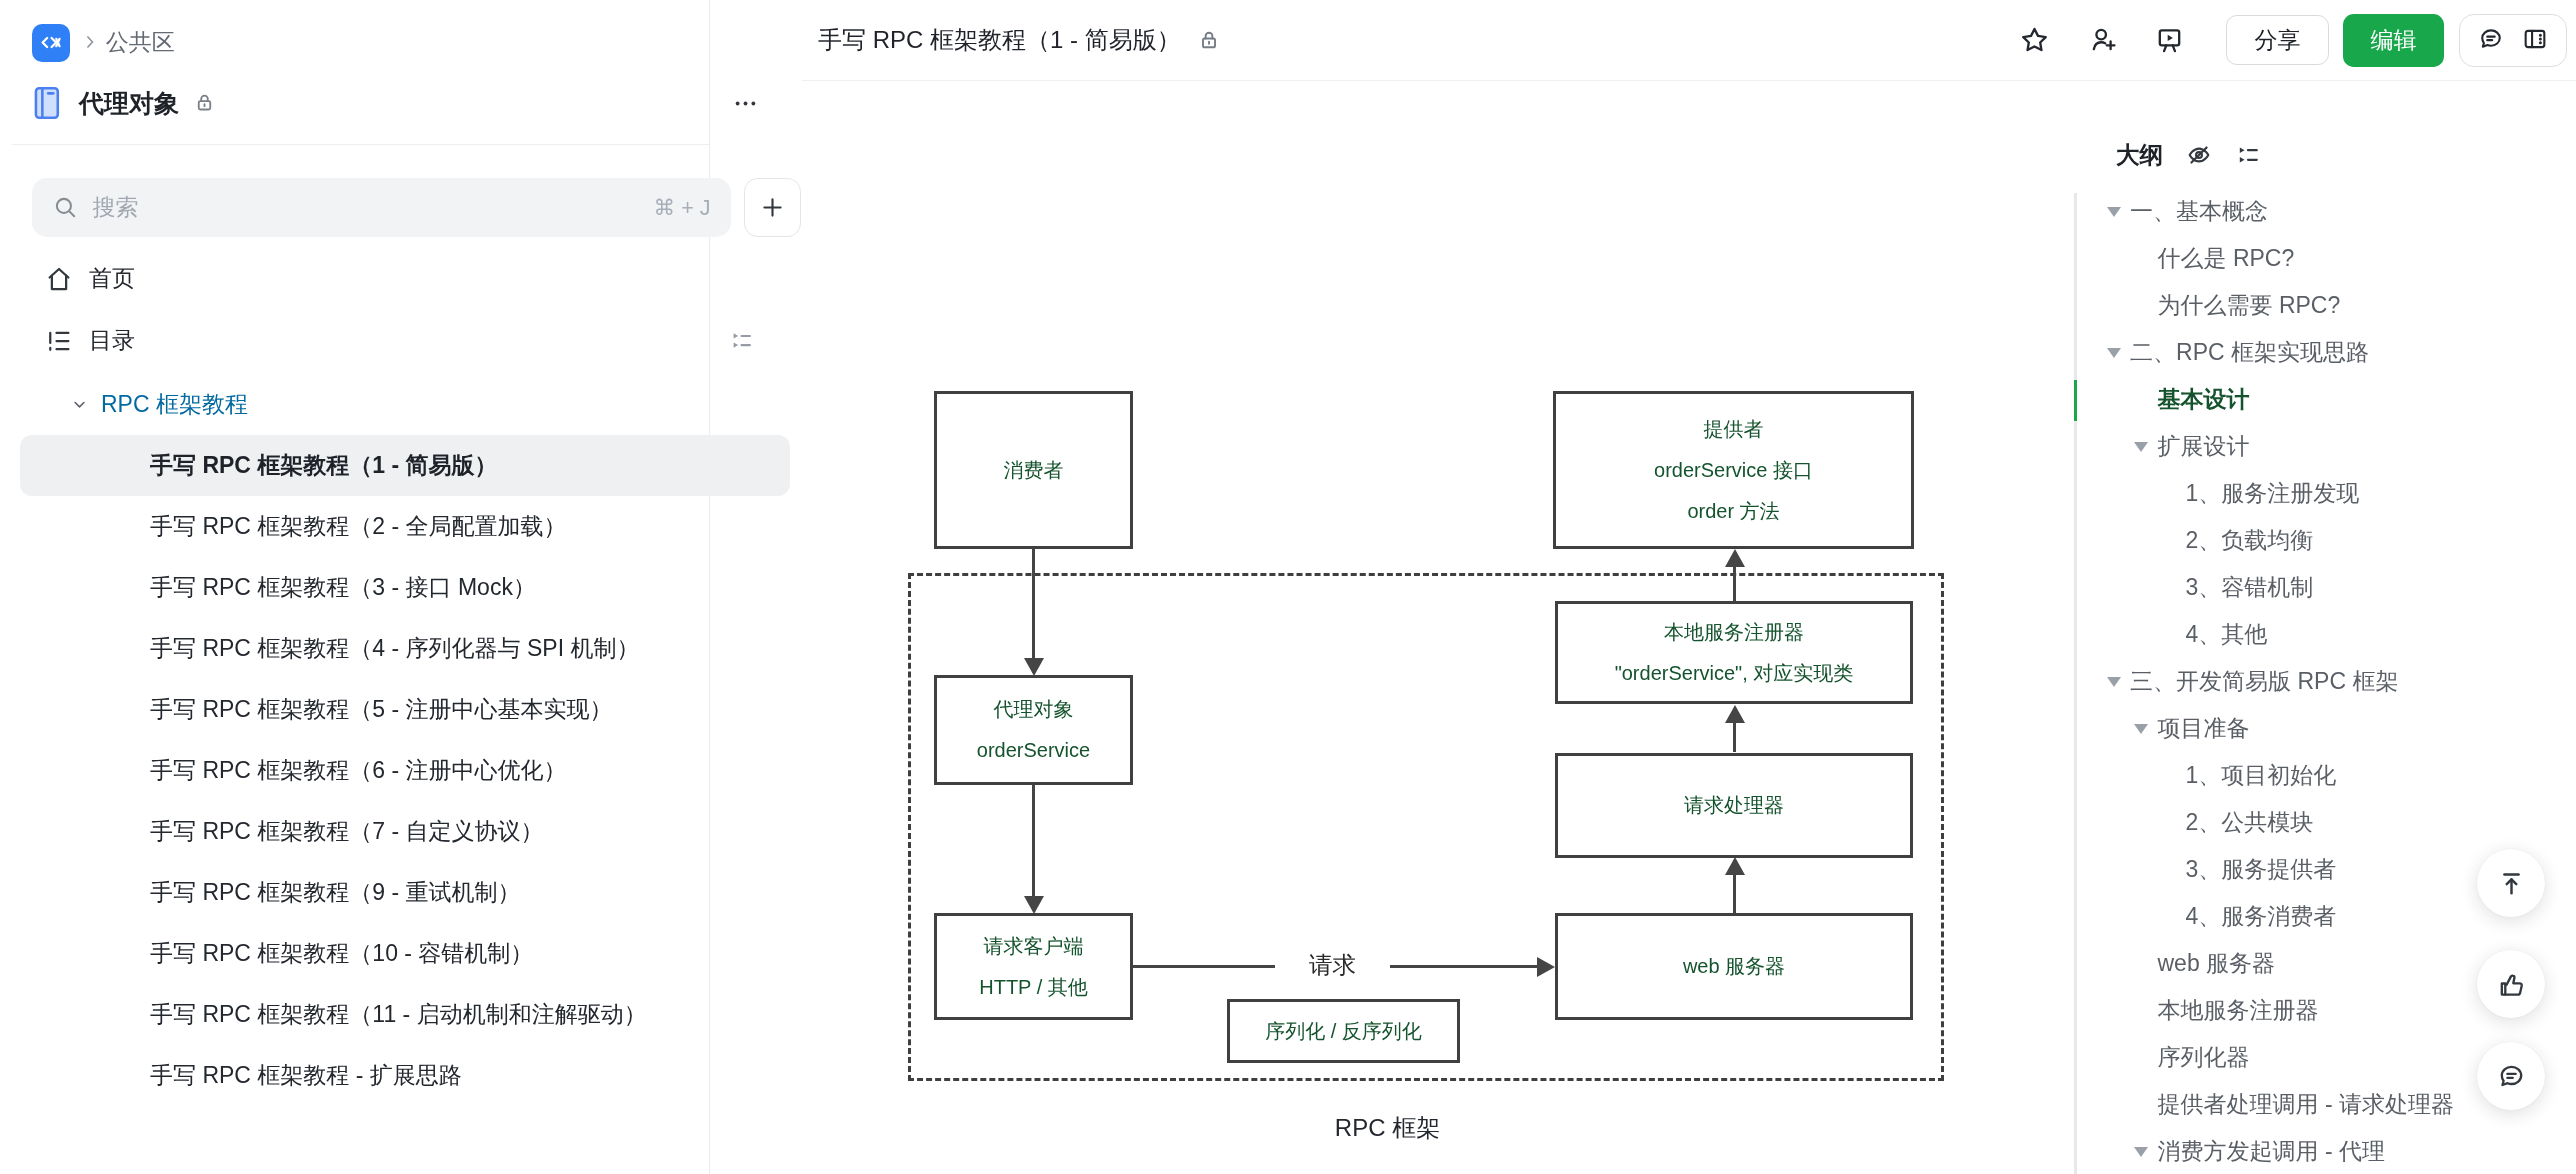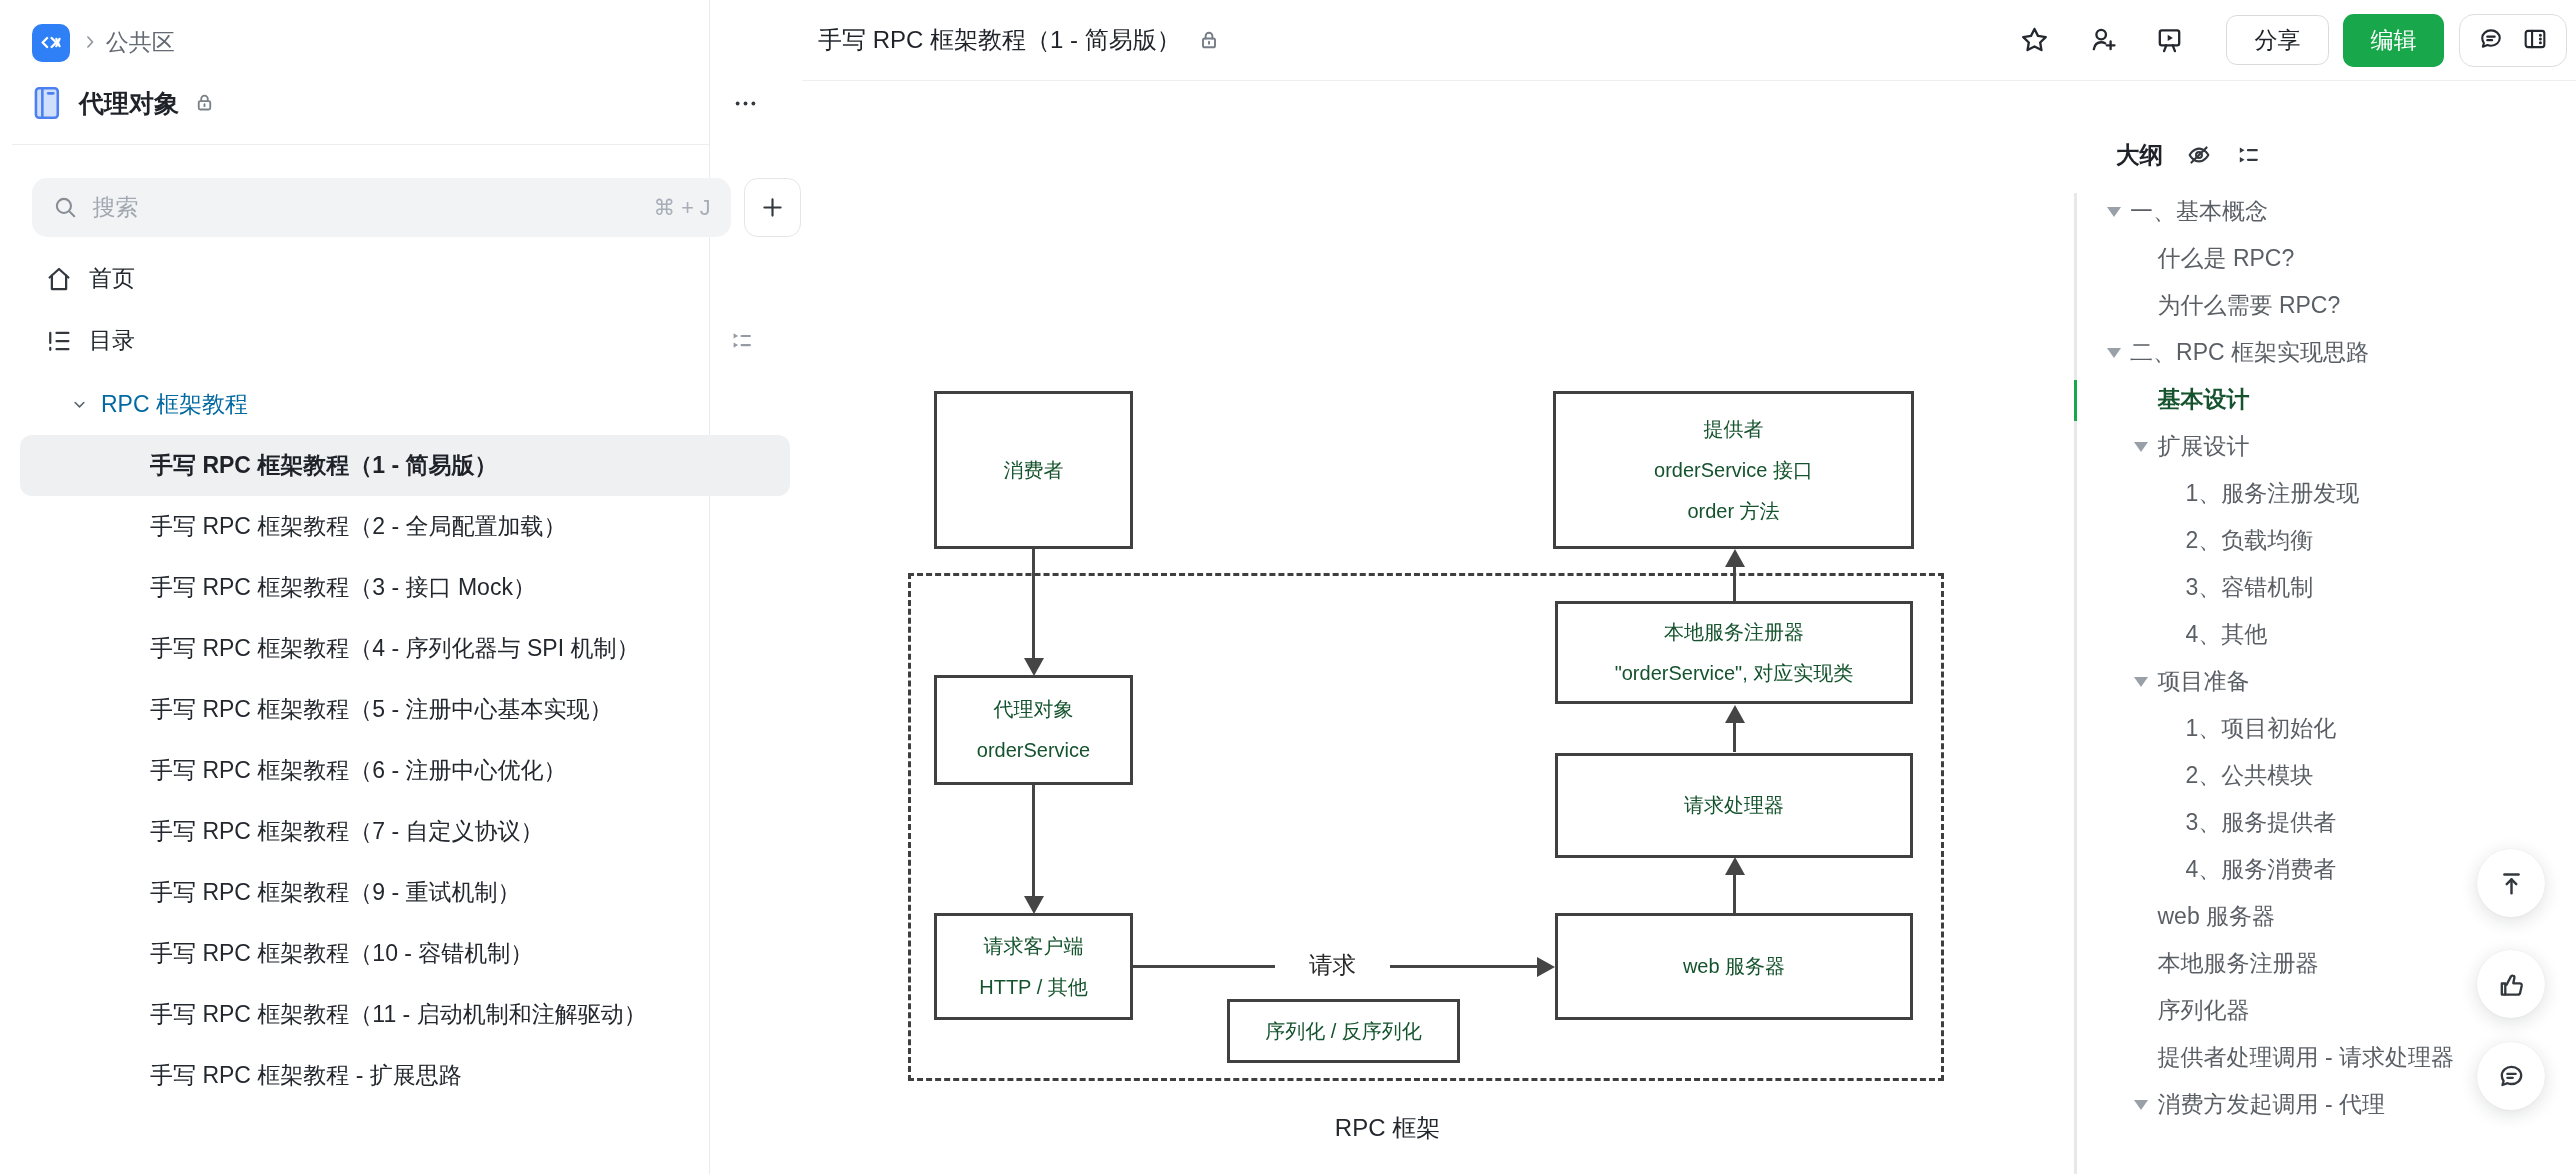--- a/index.html
+++ b/index.html
@@ -431,20 +431,24 @@
         <div class="outline-row lv2">
           <span class="tri"></span>
           <span>3、容错机制</span>
         </div>
 
         <div class="outline-row lv2">
           <span class="tri"></span>
           <span>4、其他</span>
         </div>
 
+        <div class="outline-row caret lv0">
+          <span class="tri"></span>
+          <span>三、开发简易版 RPC 框架</span>
+        </div>
 
         <div class="outline-row caret lv1">
           <span class="tri"></span>
           <span>项目准备</span>
         </div>
 
         <div class="outline-row lv2">
           <span class="tri"></span>
           <span>1、项目初始化</span>
         </div>

